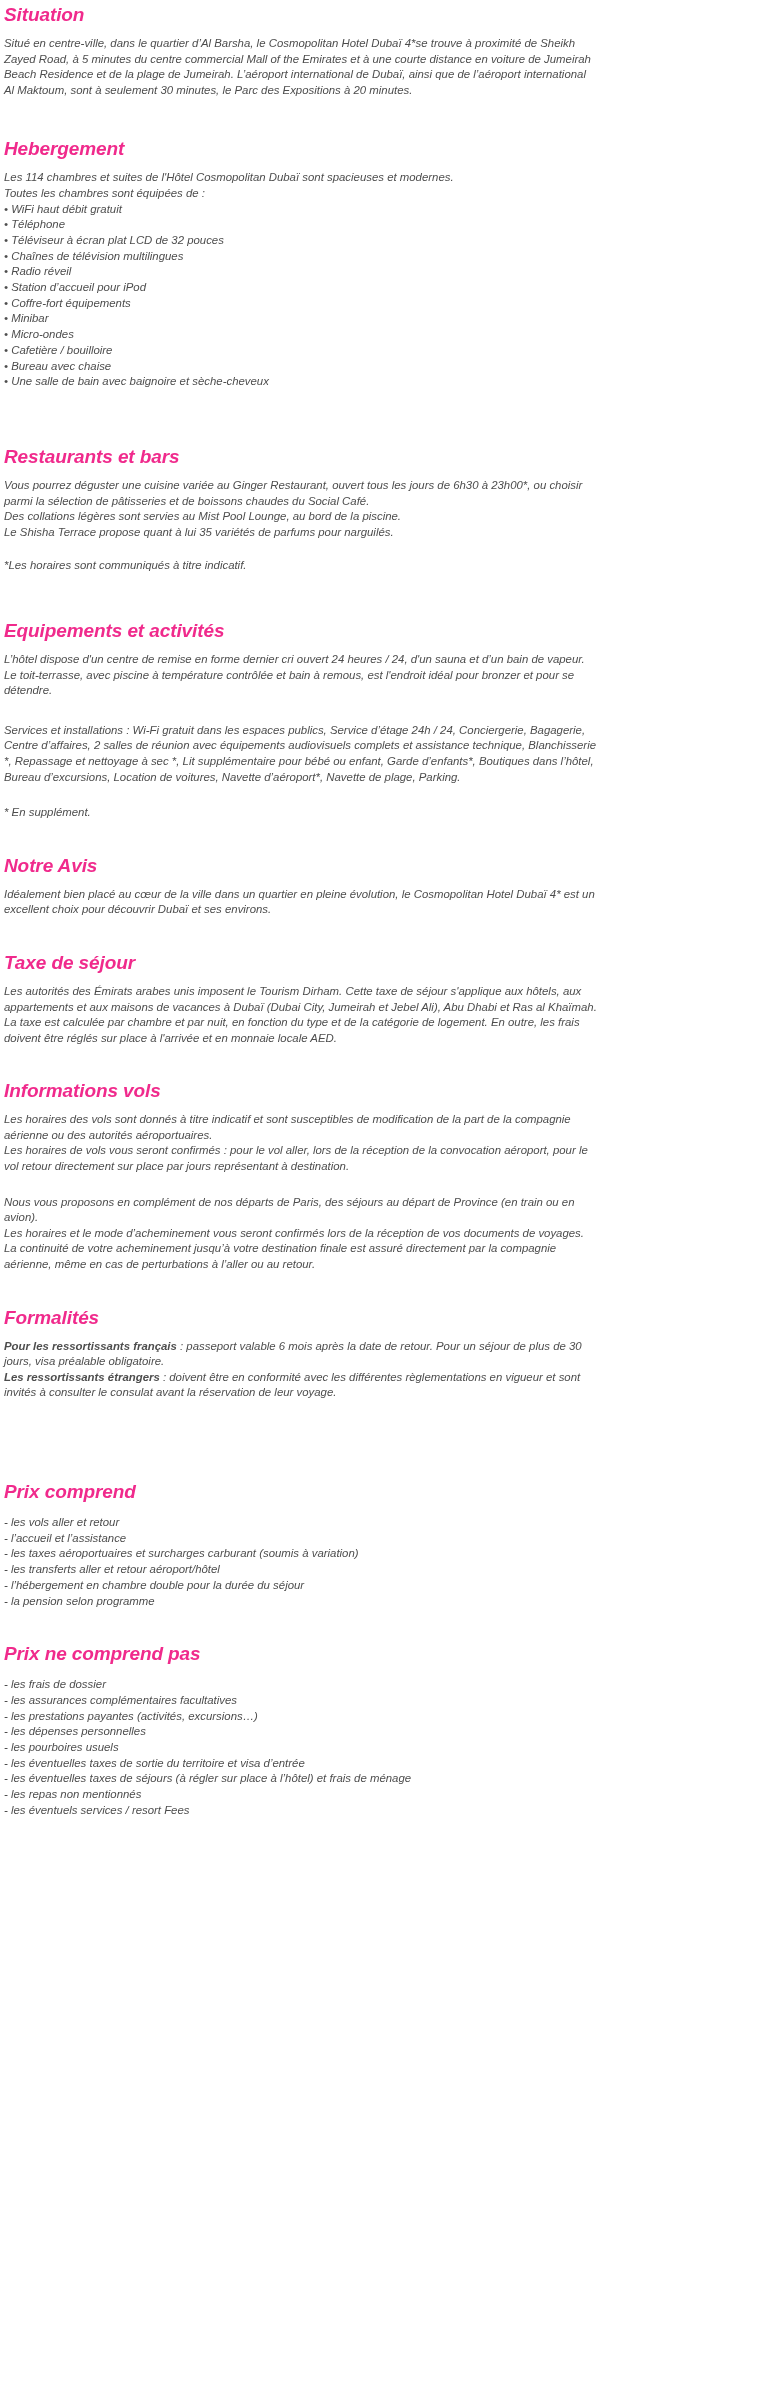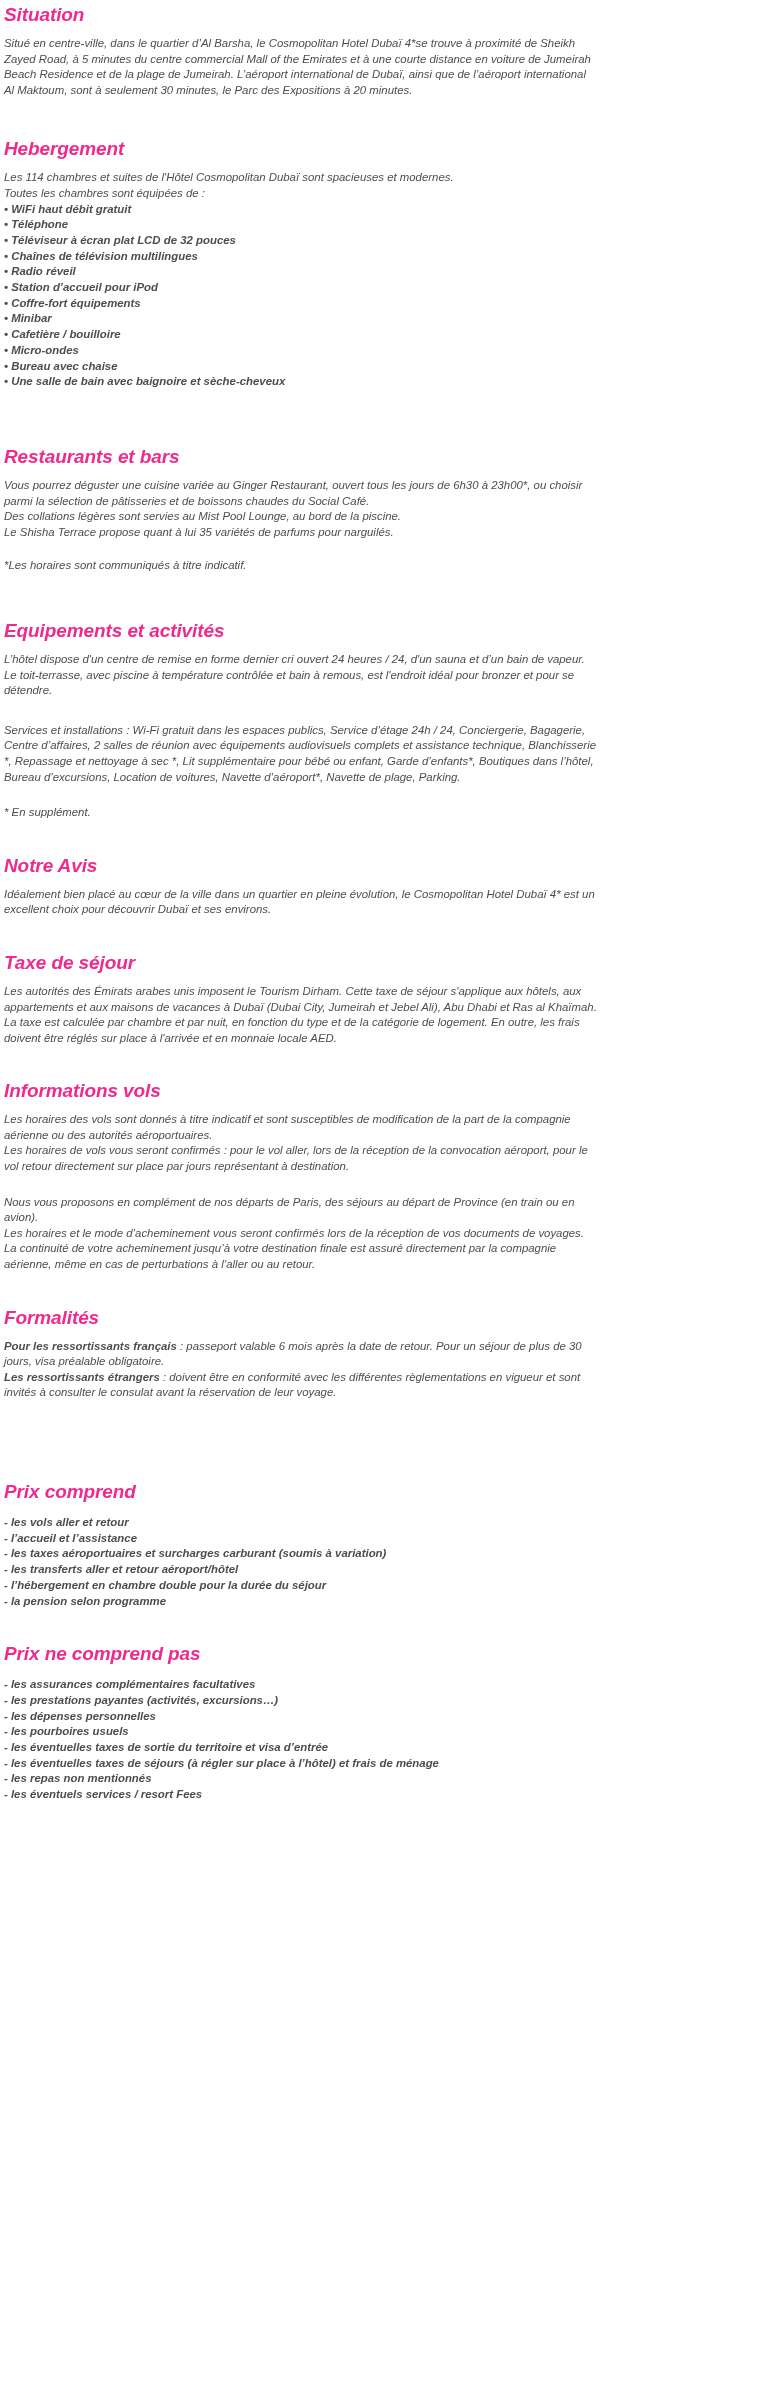--- a/index.html
+++ b/index.html
@@ -34,21 +34,20 @@
     line-height: 15.6px;
     color: #4d4d4d;
     margin: 0;
     padding: 0;
   }
   .bullet-list li, .dash-list li {
     list-style: none;
     margin: 0;
     padding: 0;
     line-height: 15.7px;
-    font-weight: bold;
   }
   .bullet-list, .dash-list { list-style: none; }
   .gap-4 { height: 4px; }
   .gap-10 { height: 10px; }
   .gap-12 { height: 12px; }
   .gap-18 { height: 18px; }
   .gap-20 { height: 20px; }
   .gap-24 { height: 24px; }
   .gap-34 { height: 34px; }
   .gap-40 { height: 40px; }
@@ -79,22 +78,22 @@
     <p class="body-text">Toutes les chambres sont équipées de :</p>
     <ul class="bullet-list">
       <li>• WiFi haut débit gratuit</li>
       <li>• Téléphone</li>
       <li>• Téléviseur à écran plat LCD de 32 pouces</li>
       <li>• Chaînes de télévision multilingues</li>
       <li>• Radio réveil</li>
       <li>• Station d’accueil pour iPod</li>
       <li>• Coffre-fort équipements</li>
       <li>• Minibar</li>
+      <li>• Micro-ondes</li>
       <li>• Cafetière / bouilloire</li>
-      <li>• Micro-ondes</li>
       <li>• Bureau avec chaise</li>
       <li>• Une salle de bain avec baignoire et sèche-cheveux</li>
     </ul>
   </div>
 
   <div class="gap-56"></div>
 
   <div class="section">
     <h2 class="section-title">Restaurants et bars</h2>
     <div class="gap-10"></div>
@@ -171,20 +170,21 @@
       <li>- la pension selon programme</li>
     </ul>
   </div>
 
   <div class="gap-34"></div>
 
   <div class="section">
     <h2 class="section-title">Prix ne comprend pas</h2>
     <div class="gap-12"></div>
     <ul class="dash-list">
+      <li>- les frais de dossier</li>
       <li>- les assurances complémentaires facultatives</li>
       <li>- les prestations payantes (activités, excursions…)</li>
       <li>- les dépenses personnelles</li>
       <li>- les pourboires usuels</li>
       <li>- les éventuelles taxes de sortie du territoire et visa d’entrée</li>
       <li>- les éventuelles taxes de séjours (à régler sur place à l’hôtel) et frais de ménage</li>
       <li>- les repas non mentionnés</li>
       <li>- les éventuels services / resort Fees</li>
     </ul>
   </div>

